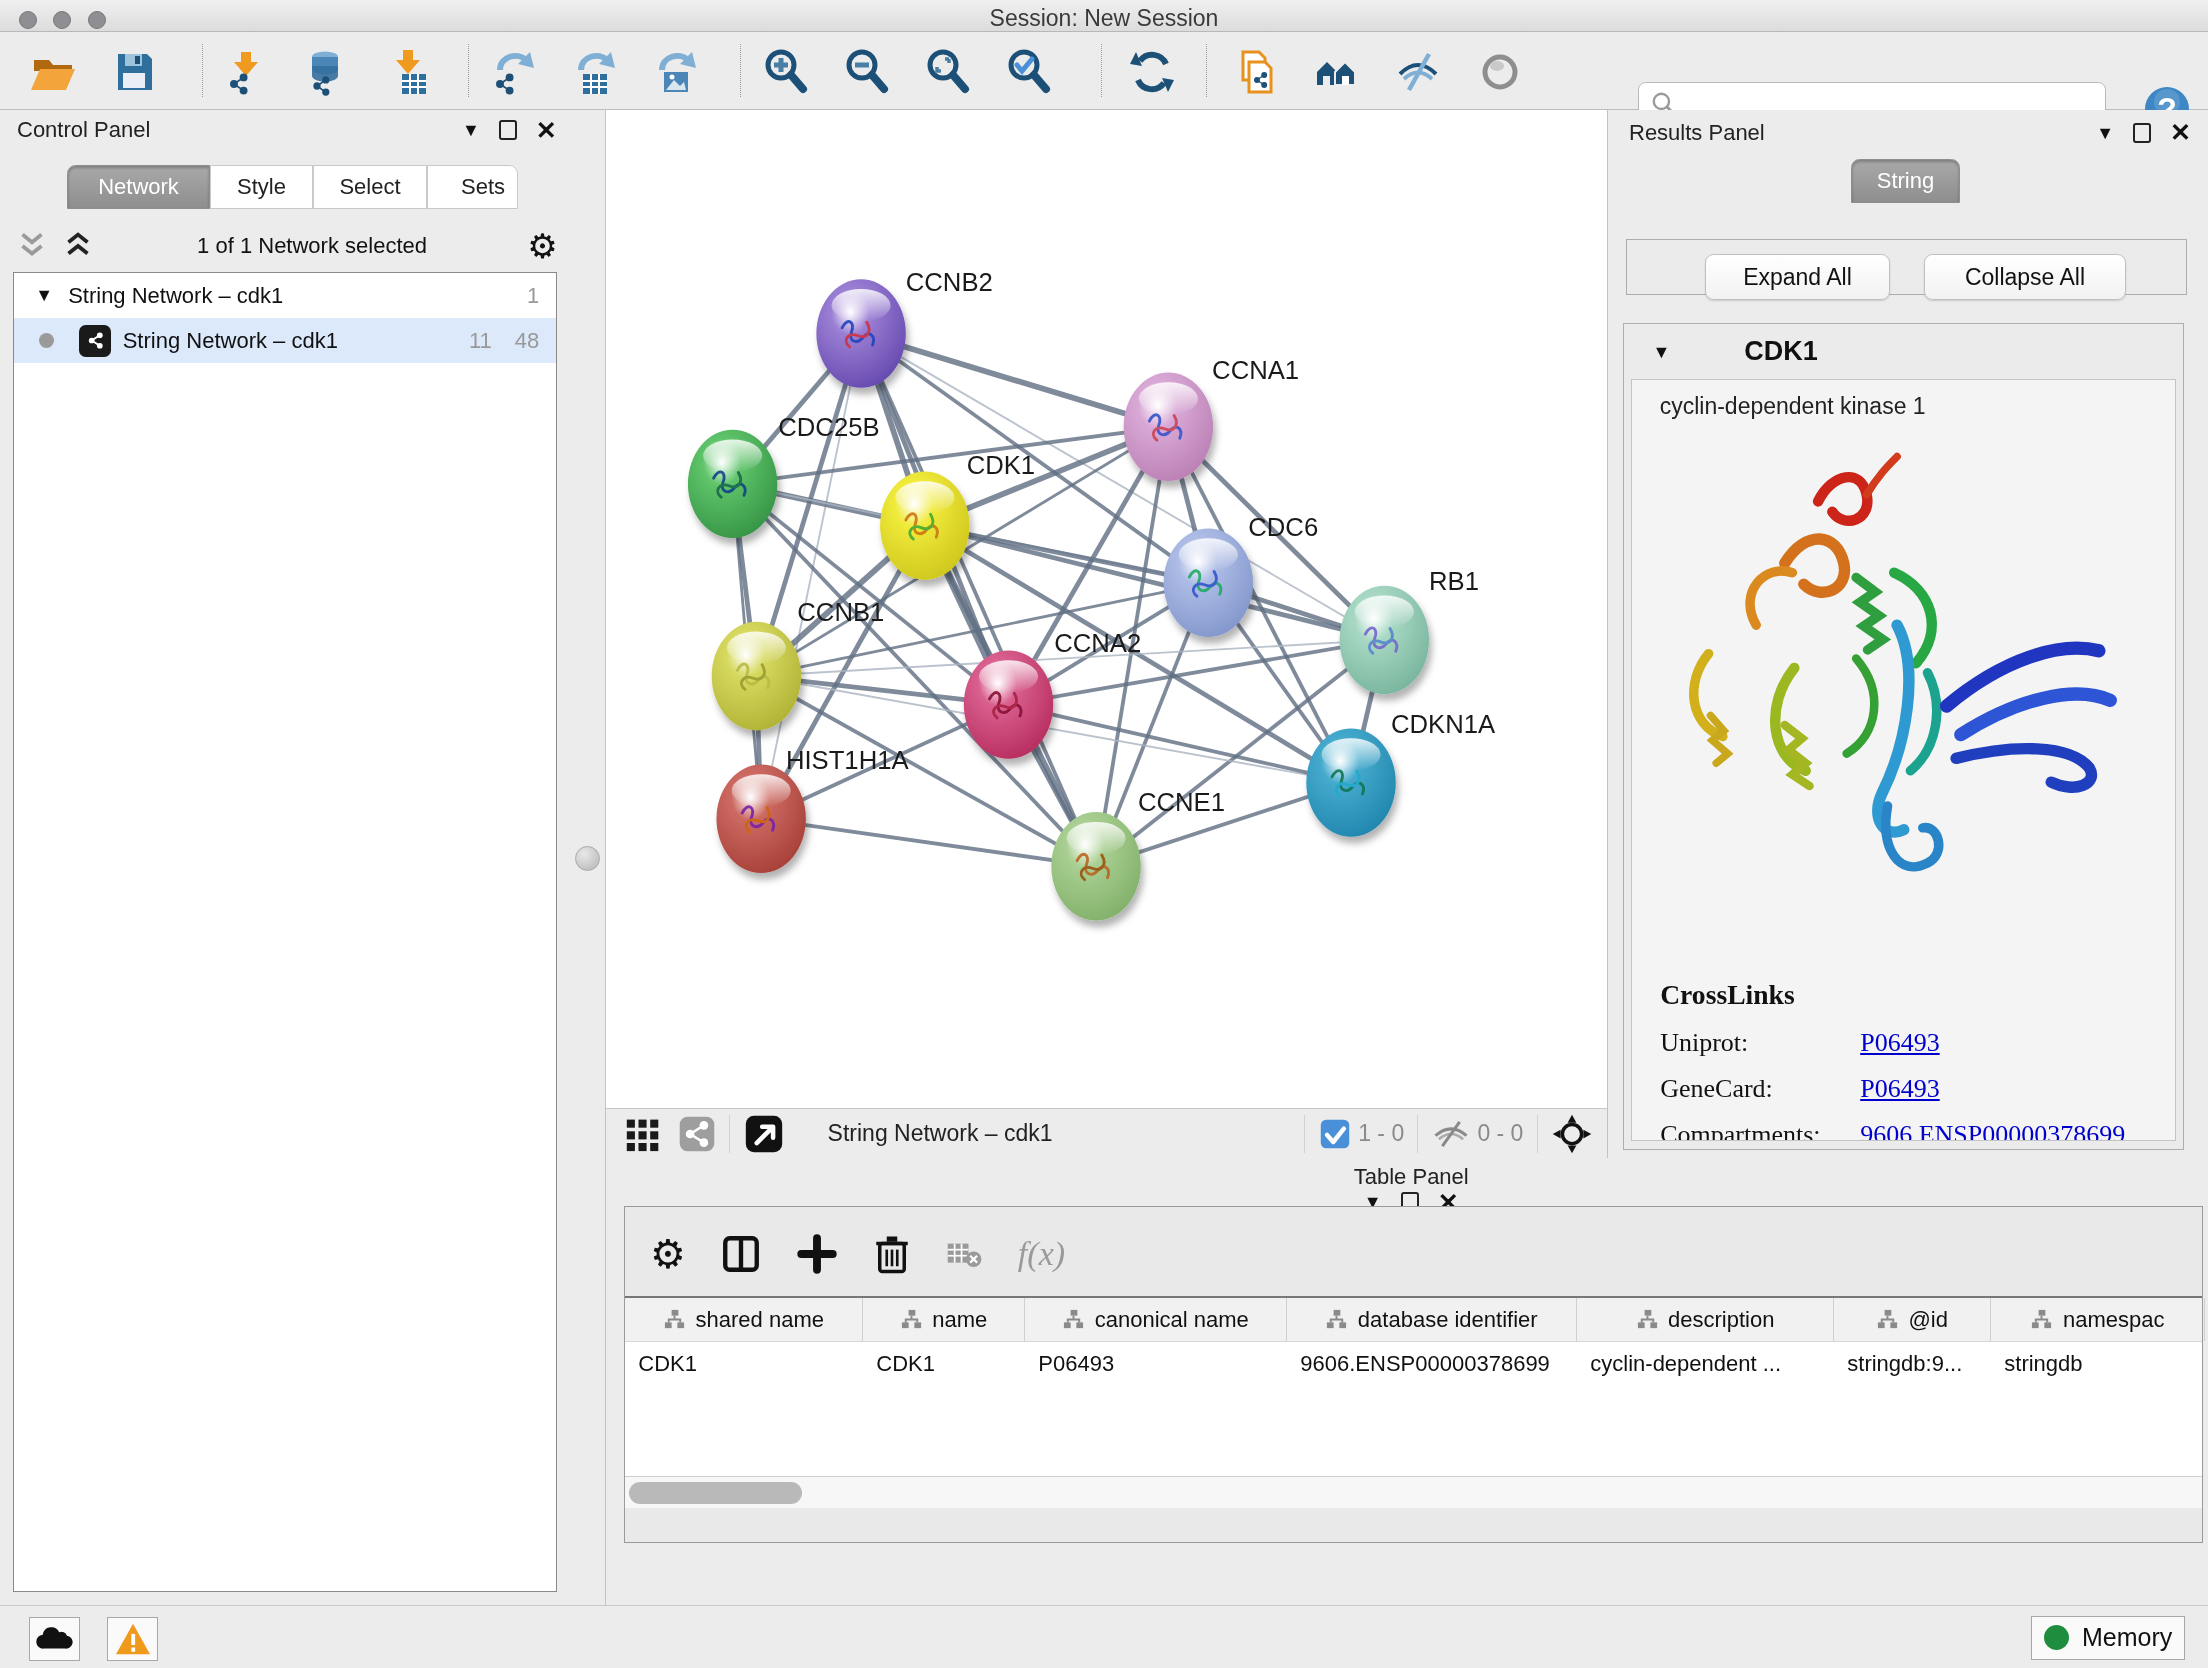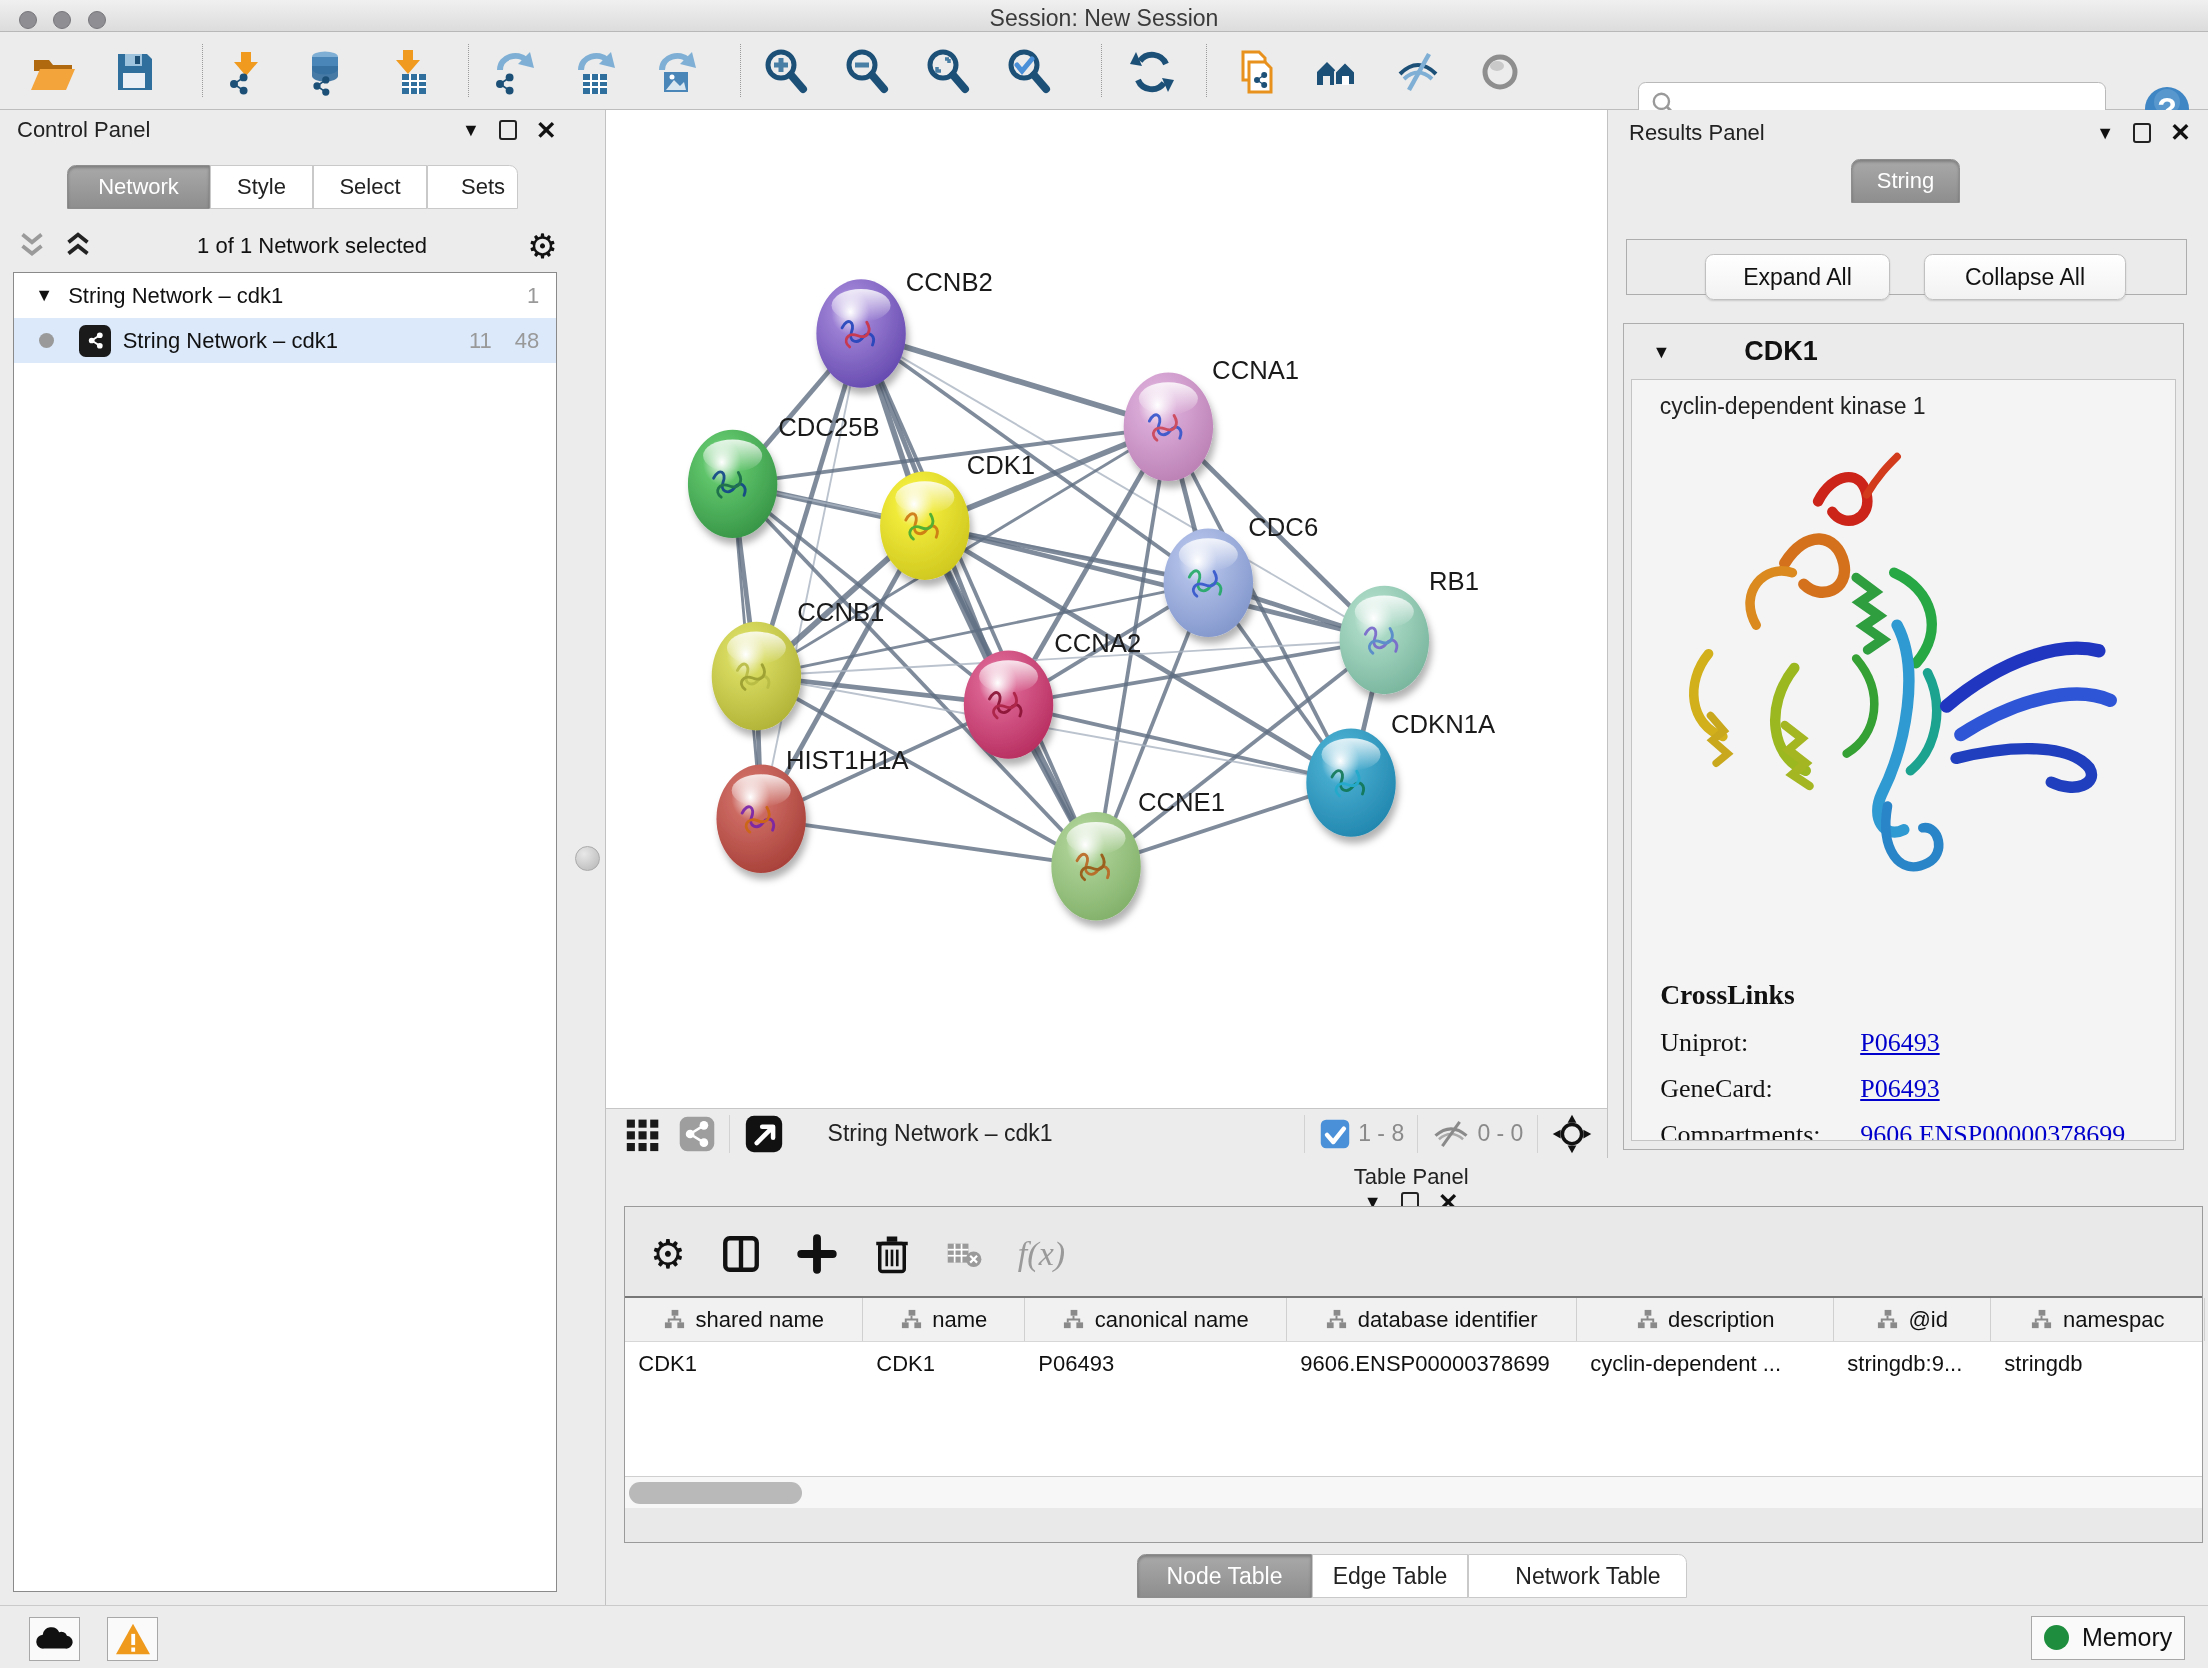--- a/index.html
+++ b/index.html
@@ -635,21 +635,21 @@
       <rect x="2" y="2" width="40" height="40" rx="9" fill="#111"></rect>
       <path d="M14 32 L30 16 M20 14 h12 v12" stroke="#fff" stroke-width="5" fill="none" stroke-linecap="round" stroke-linejoin="round"></path>
     </svg>
     <span class="net-name">String Network – cdk1</span>
     <span style="flex:1"></span>
     <span class="nb-sep"></span>
     <svg width="32" height="32" viewBox="0 0 36 36">
       <rect x="2" y="2" width="32" height="32" rx="6" fill="#4a90d9"></rect>
       <path d="M9 19 l7 8 l12 -15" stroke="#fff" stroke-width="5" fill="none" stroke-linecap="round" stroke-linejoin="round"></path>
     </svg>
-    <span class="count-txt">1 - 8</span>
+    <span class="count-txt">1 - 0</span>
     <span class="nb-sep"></span>
     <svg width="38" height="32" viewBox="0 0 44 36">
       <path d="M4 20 Q22 4 40 20" fill="none" stroke="#8a8a8a" stroke-width="3.5"></path>
       <path d="M8 24 Q22 12 36 24" fill="none" stroke="#aaa" stroke-width="3"></path>
       <line x1="12" y1="32" x2="32" y2="4" stroke="#8a8a8a" stroke-width="3.5"></line>
     </svg>
     <span class="count-txt">0 - 0</span>
     <span class="nb-sep"></span>
     <svg width="42" height="42" viewBox="0 0 48 48" style="margin-right:15px">
       <circle cx="24" cy="24" r="11" fill="none" stroke="#111" stroke-width="4"></circle>
@@ -835,25 +835,20 @@
           <div class="td" style="width: 290px; flex: 0 0 auto;">9606.ENSP00000378699</div>
           <div class="td" style="width: 257px; flex: 0 0 auto;">cyclin-dependent ...</div>
           <div class="td" style="width: 157px; flex: 0 0 auto;">stringdb:9...</div>
           <div class="td" style="width: 214px; flex: 0 0 auto;">stringdb</div>
         </div>
       <div id="tp-hscroll">
         <div id="tp-hthumb"></div>
       </div>
     </div>
   </div>
-  <div id="tp-tabs">
-      <div class="tab sel first" style="width: 175px; font-size: 23px;">Node Table</div>
-      <div class="tab" style="width: 156px; font-size: 23px;">Edge Table</div>
-      <div class="tab last" style="width: 219px; font-size: 23px;">Network Table</div>
-    </div>
 </div>
 
 <div id="status-bar">
   <div class="sb-btn" style="left:28.5px">
     <svg width="38" height="28.5" viewBox="0 0 44 32">
       <path d="M10 28 a8 8 0 0 1 -1 -16 a10 10 0 0 1 19 -3 a7 7 0 0 1 9 4 a7.5 7.5 0 0 1 -2 15z" fill="#111"></path>
     </svg>
   </div>
   <div class="sb-btn" style="left:107px">
     <svg width="38" height="34" viewBox="0 0 44 40">

